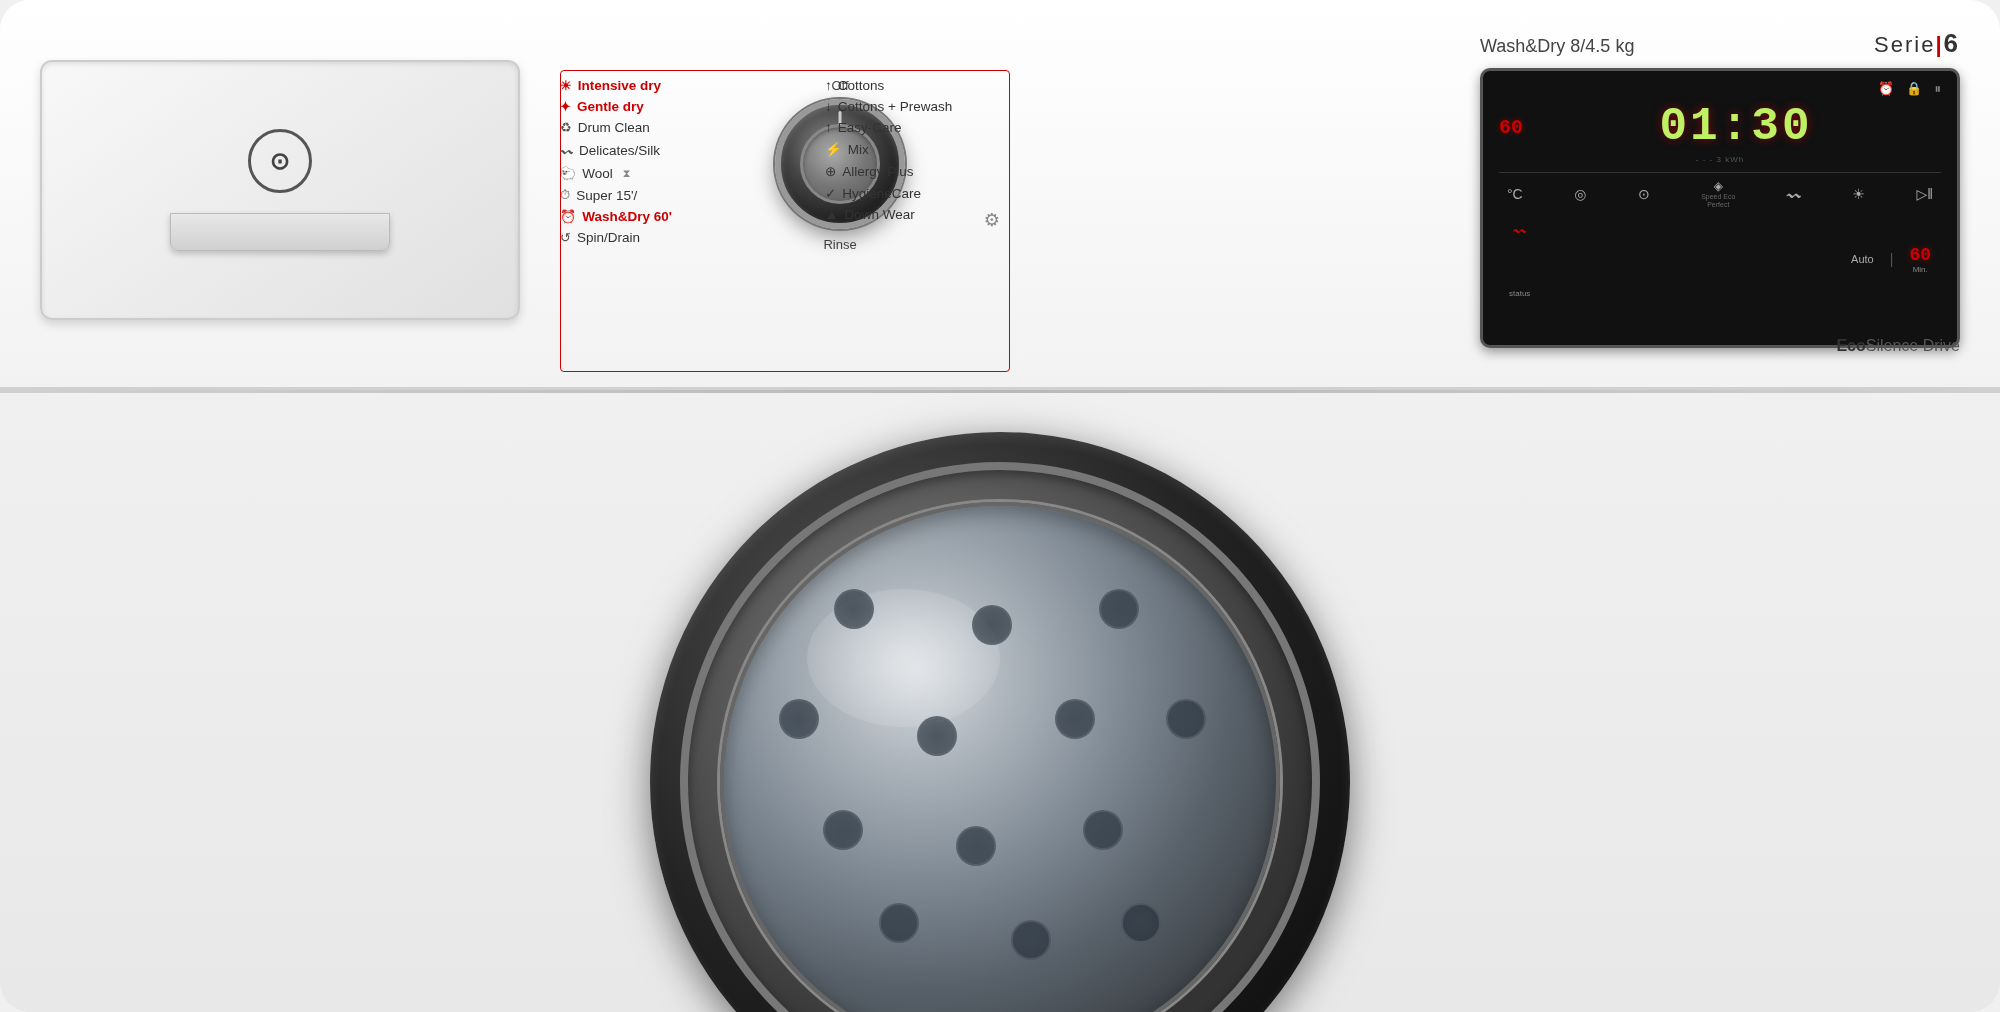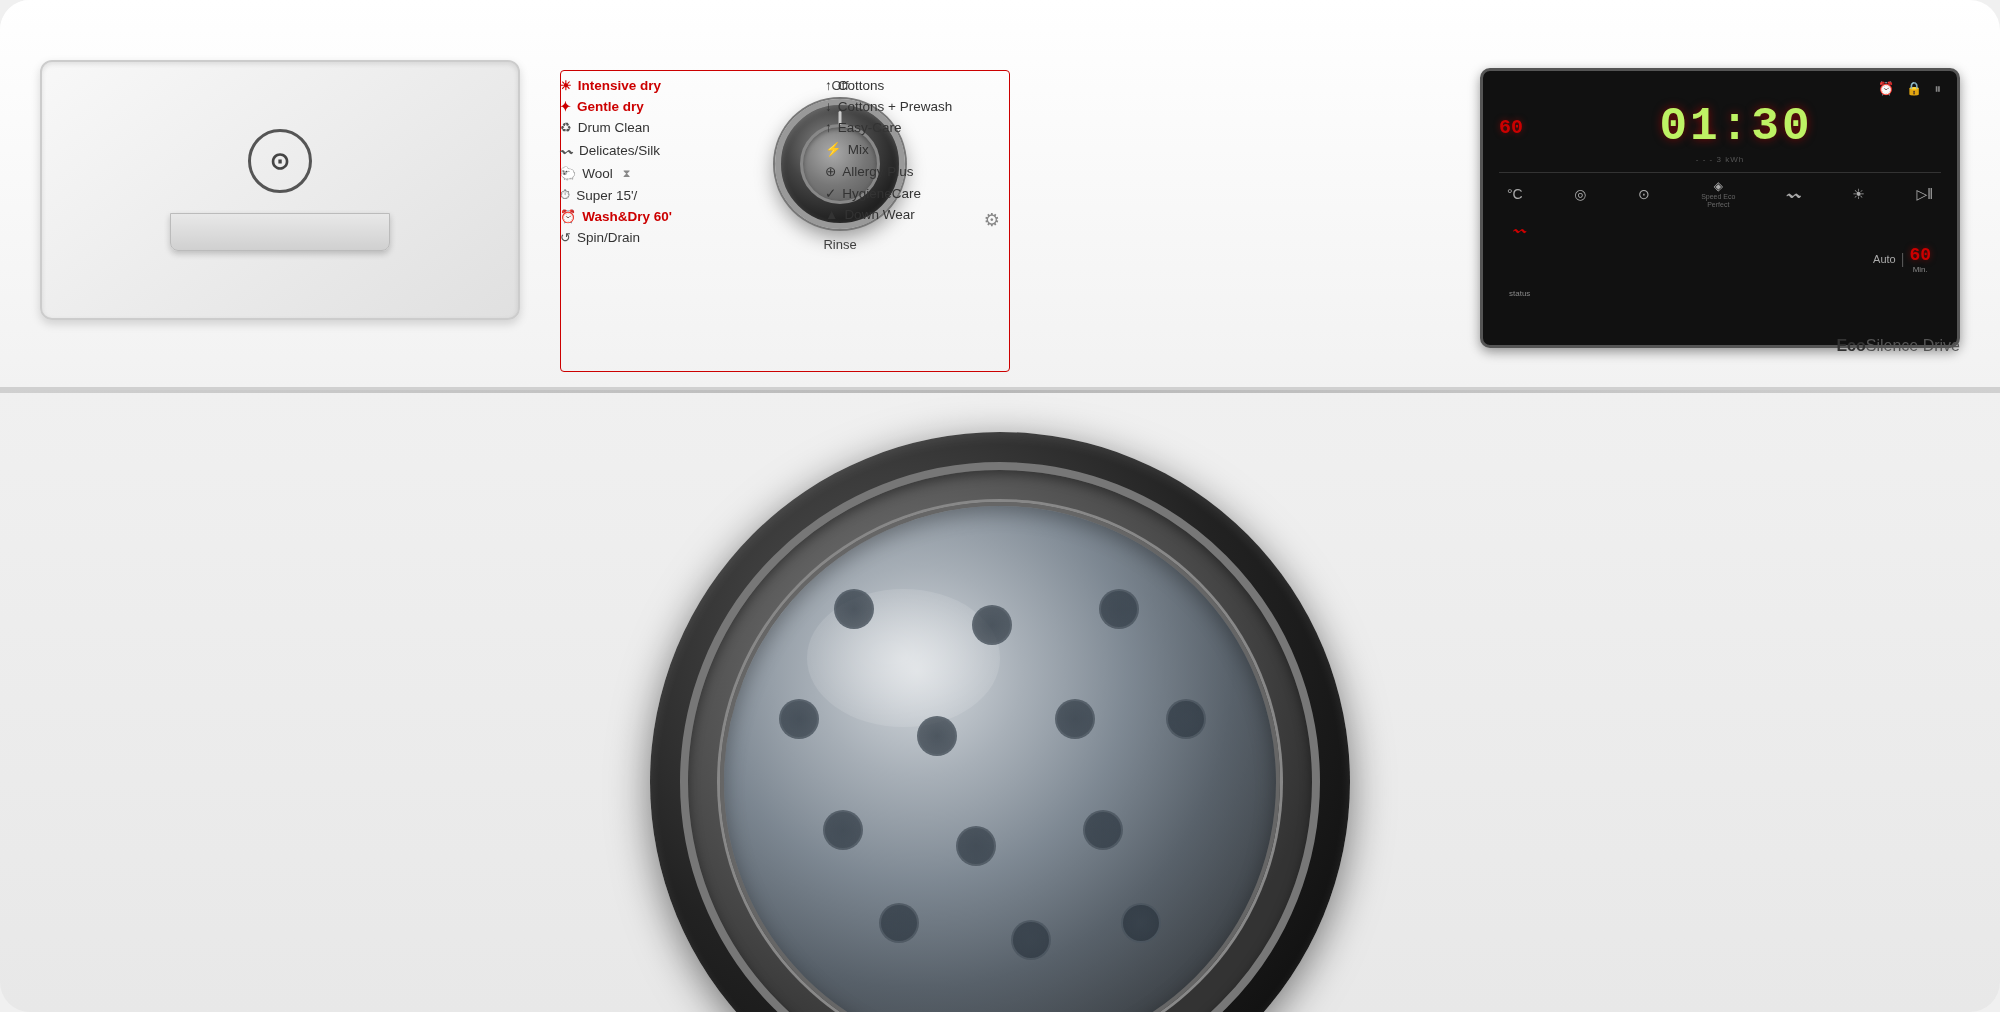--- a/index.html
+++ b/index.html
@@ -449,20 +449,28 @@
           <span>✓</span>
           <span>HygieneCare</span>
         </div>
         <div class="program-item-right">
           <span>▲</span>
           <span>Down Wear</span>
         </div>
       </div>
     </div>
 
+    <div class="model-info">
+      <div style="display:flex; justify-content:space-between; align-items:baseline; width:480px;">
+        <span class="model-text">Wash&amp;Dry 8/4.5 kg</span>
+        <span style="font-size:22px; color:#333; letter-spacing:2px;">
+          <span>Serie</span><span style="color:#cc0000; font-weight:bold;">|</span><span style="font-weight:bold; font-size:26px;">6</span>
+        </span>
+      </div>
+    </div>
 
     <div class="display-panel" style="top:68px;">
 
       <div style="display:flex; justify-content:flex-end; gap:12px; margin-bottom:4px;">
         <span style="color:#cc0000; font-size:13px;">⏰</span>
         <span style="color:#cc0000; font-size:13px;">🔒</span>
         <span style="color:#888; font-size:13px;">⏸</span>
       </div>
 
       <div style="display:flex; align-items:center; gap:0;">
@@ -497,21 +505,21 @@
         <div class="display-icon-group">
           <span style="font-size:14px; color:#aaa;">▷‖</span>
         </div>
       </div>
 
       <div style="display:flex; justify-content:space-between; align-items:center; padding:6px 10px;">
         <div style="display:flex; flex-direction:column; align-items:center; gap:2px;">
           <span style="color:#cc0000; font-size:13px;">〰</span>
           <span style="font-size:8px; color:#888;margin-top:48px;">status</span>
         </div>
-        <div style="display:flex; align-items:center; gap:5px;">
+        <div style="display:flex; align-items:center; gap:16px;">
           <span style="font-size:11px; color:#aaa;">Auto</span>
           <span style="color:#555; font-size:14px;">|</span>
           <div style="display:flex; flex-direction:column; align-items:center;">
             <span style="font-size:18px; color:#cc0000; font-family:'Courier New',monospace; font-weight:bold; text-shadow:0 0 6px rgba(204,0,0,0.5);">60</span>
             <span style="font-size:8px; color:#888;">Min.</span>
           </div>
         </div>
       </div>
     </div>
 

